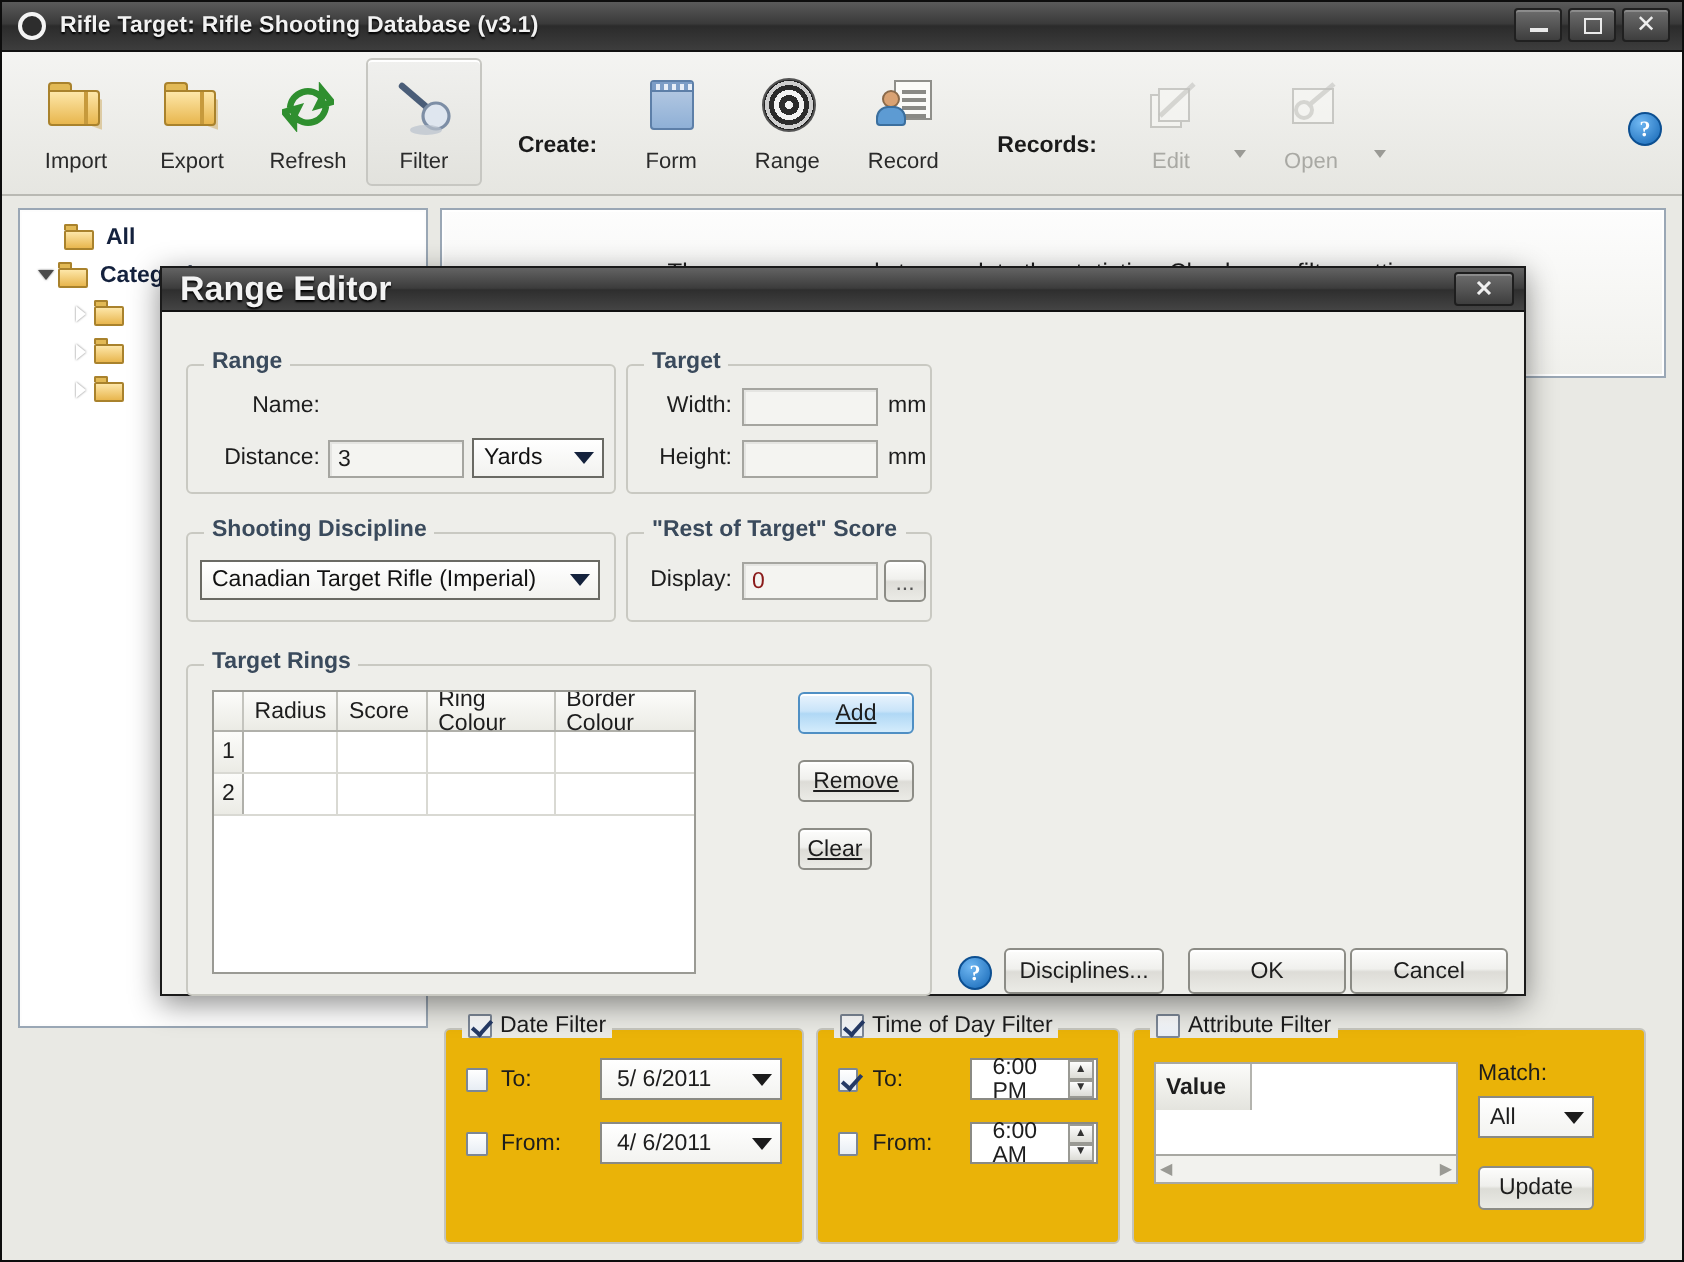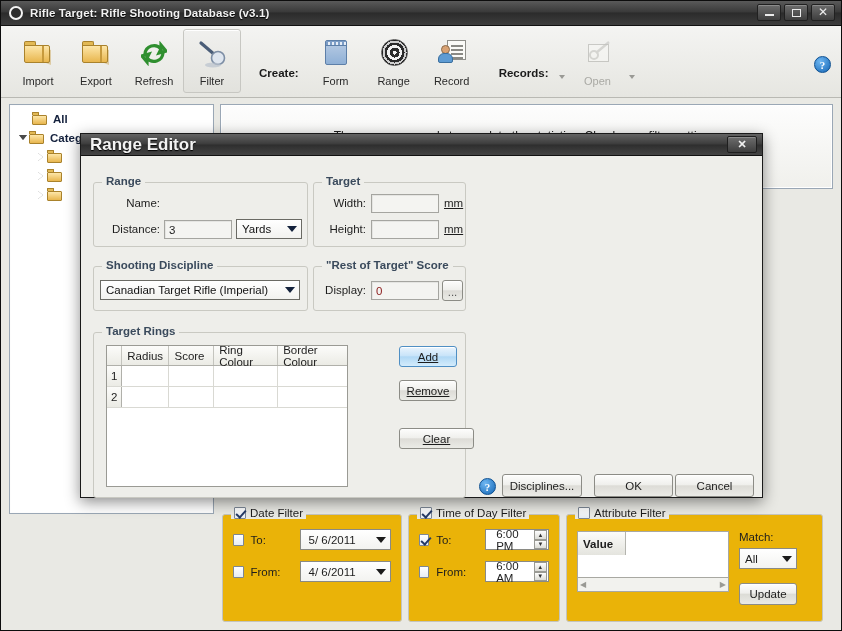--- a/index.html
+++ b/index.html
@@ -258,21 +258,21 @@
     border:1px solid #a5a5a0;background:#f4f4f1;height:19px;
     font-size:11.5px;color:#1d1d1d;display:flex;align-items:center;padding-left:4px;
     box-shadow: inset 1px 1px 0 rgba(0,0,0,.06);
   }
   .dcombo{
     border:1px solid #6a6a64;background:linear-gradient(to bottom,#fff,#f2f2ef);height:20px;
     font-size:11.5px;color:#111;display:flex;align-items:center;justify-content:space-between;
     padding:0 4px 0 5px;
   }
   .dcombo .arw{width:0;height:0;border-left:5px solid transparent;border-right:5px solid transparent;border-top:6px solid #14223c;}
-  .units{font-size:11.5px;color:#1d1d1d;text-decoration:underline;}
+  .units{font-size:11.5px;color:#1d1d1d;}
 
   .rings-table{
     position:absolute;border:1px solid #9a9a94;background:#fff;
     overflow:hidden;
   }
   .rt-head{display:flex;height:20px;background:linear-gradient(to bottom,#fcfcfa,#ebebe5);border-bottom:1px solid #b0b0aa;}
   .rt-head .c{border-right:1px solid #c4c4be;display:flex;align-items:center;padding-left:5px;font-size:11.5px;color:#1d1d1d;}
   .rt-row{display:flex;height:21px;border-bottom:1px solid #d9d9d3;}
   .rt-row .c{border-right:1px solid #d9d9d3;background:#fff;}
   .rt-row .rh{background:linear-gradient(to bottom,#fcfcfa,#ebebe5);display:flex;align-items:center;justify-content:center;font-size:11.5px;color:#1d1d1d;border-right:1px solid #b0b0aa;}
@@ -415,20 +415,32 @@
           <div class="head"></div>
             <div class="torso"></div>
         </div>
       </div>
       <div class="lbl">Record</div>
     </div>
 
     <div class="sep-gap"></div>
     <div class="grp-label">Records:</div>
 
+    <div class="tool disabled">
+      <div class="tool-ico">
+        <div class="greyico">
+          <div class="pg" style="left:2px;top:7px;width:16px;height:17px"></div>
+          <div class="pg" style="left:6px;top:4px;width:16px;height:17px"></div>
+          <svg width="28" height="26" style="position:absolute;left:0;top:0;opacity:.6">
+            <line x1="7" y1="18" x2="24" y2="2" stroke="#8a8a85" stroke-width="2.4"></line>
+          </svg>
+        </div>
+      </div>
+      <div class="lbl">Edit</div>
+    </div>
     <div class="drop-caret"></div>
 
     <div class="tool disabled">
       <div class="tool-ico">
         <div class="greyico">
           <div class="pg" style="left:3px;top:4px;width:21px;height:18px"></div>
           <svg width="28" height="26" style="position:absolute;left:0;top:0;opacity:.6">
             <circle cx="9" cy="15" r="4" fill="none" stroke="#8a8a85" stroke-width="2"></circle>
             <line x1="11" y1="13" x2="24" y2="2" stroke="#8a8a85" stroke-width="2.4"></line>
           </svg>
@@ -666,21 +678,21 @@
         </div>
         <div class="rt-filler" style="height:78px"></div>
       </div>
 
       <div class="dbtn focus" style="left:305px;top:13px;width:58px;height:21px">
         <span><span class="mn">Add</span></span>
       </div>
       <div class="dbtn" style="left:305px;top:47px;width:58px;height:21px">
         <span><span class="mn">Remove</span></span>
       </div>
-      <div class="dbtn" style="left:305px;top:95px;width:75px;height:21px">
+      <div class="dbtn" style="left:305px;top:81px;width:37px;height:21px">
         <span><span class="mn">Clear</span></span>
       </div>
     </div>
 
 
     <div>
       <div class="dhelp" style="left:398px;top:322px">?</div>
       <div class="dbtn" style="left:421px;top:318px;width:80px;height:23px">Disciplines...</div>
       <div class="dbtn" style="left:513px;top:318px;width:79px;height:23px">OK</div>
       <div class="dbtn" style="left:594px;top:318px;width:79px;height:23px">Cancel</div>

